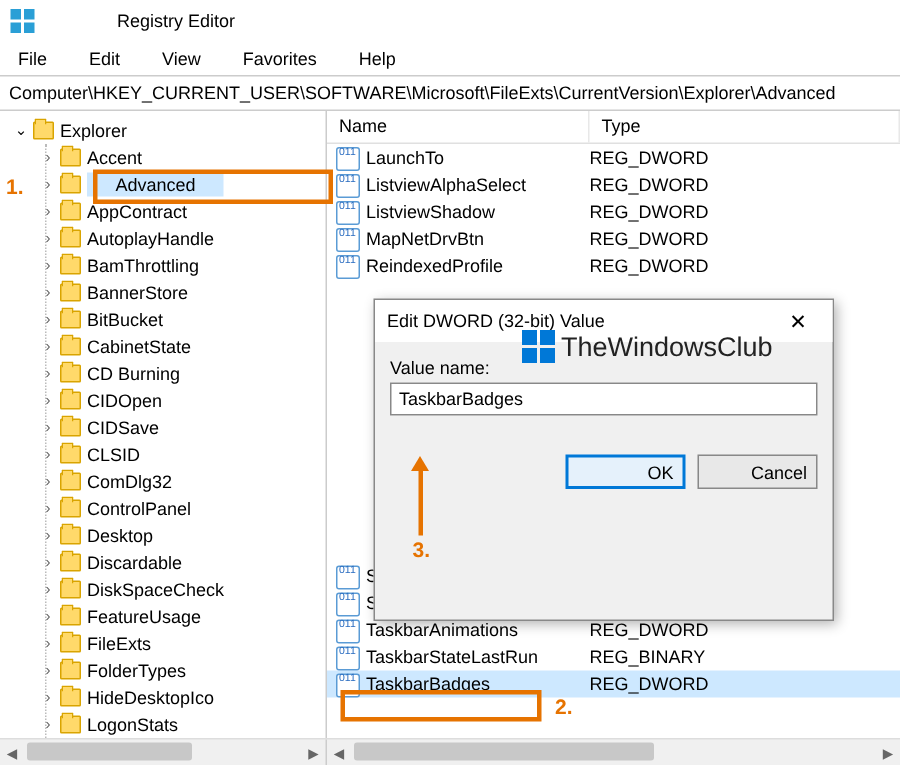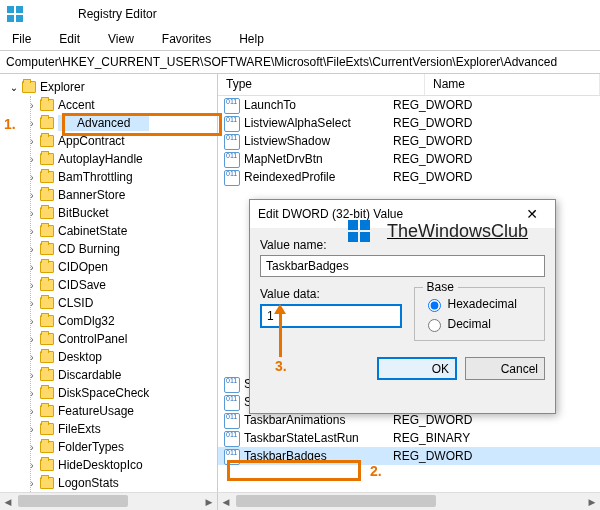--- a/index.html
+++ b/index.html
@@ -278,23 +278,22 @@
     position: absolute;
     top: -7px; left: -5px;
     border-left: 6px solid transparent;
     border-right: 6px solid transparent;
     border-bottom: 10px solid #e67300;
   }
   
   .watermark {
     position: absolute;
     left: 348px; top: 220px;
-    display: flex; align-items: center; gap: 17px;
+    display: flex; align-items: center; gap: 4px;
     pointer-events: none;
-    text-decoration: underline;
   }
   .watermark span { font-size: 18px; font-weight: 400; color: #222; }
   
   .hscroll {
     height: 18px;
     background: #f0f0f0;
     border-top: 1px solid #ddd;
     display: flex;
   }
   .hscroll .part-tree { width: 218px; position: relative; border-right: 1px solid #ccc;}
@@ -453,22 +452,22 @@
         <div class="treeitem">
           <span class="exp">›</span>
           <span class="fld"></span>
           <span class="label">LogonStats</span>
         </div>
       </div>
   </div>
 
   <div class="listpane">
     <div class="listheader">
+      <div class="col col-name">Name</div>
       <div class="col col-type">Type</div>
-      <div class="col col-name">Name</div>
     </div>
     <div class="listrows" id="listrows">
         <div class="listrow">
           <span class="ricon dword-icon"></span>
           <span class="rname">LaunchTo</span>
           <span class="rtype">REG_DWORD</span>
         </div>
         <div class="listrow">
           <span class="ricon dword-icon"></span>
           <span class="rname">ListviewAlphaSelect</span>
@@ -533,37 +532,20 @@
 </div>
 
 <div class="dialog">
   <div class="dtitle">
     <span>Edit DWORD (32-bit) Value</span>
     <span class="closebtn">✕</span>
   </div>
   <div class="dbody">
     <div class="dlabel">Value name:</div>
     <input class="dinput" value="TaskbarBadges" style="">
-    <div class="drow">
-      <div class="valuedata">
-        <div class="dlabel">Value data:</div>
-        <input value="1" style="">
-      </div>
-      <div class="basegroup">
-        <div class="legend">Base</div>
-        <label>
-            <input type="radio" checked="" style="">
-            <span>Hexadecimal</span>
-          </label>
-        <label>
-            <input type="radio" style="">
-            <span>Decimal</span>
-          </label>
-      </div>
-    </div>
     <div class="dbuttons">
       <button class="default">OK</button>
       <button>Cancel</button>
     </div>
   </div>
 </div>
 
 <div class="watermark">
   <svg width="22" height="22" viewBox="0 0 22 22">
     <rect x="0" y="0" width="10" height="10" fill="#0078d7"></rect>

